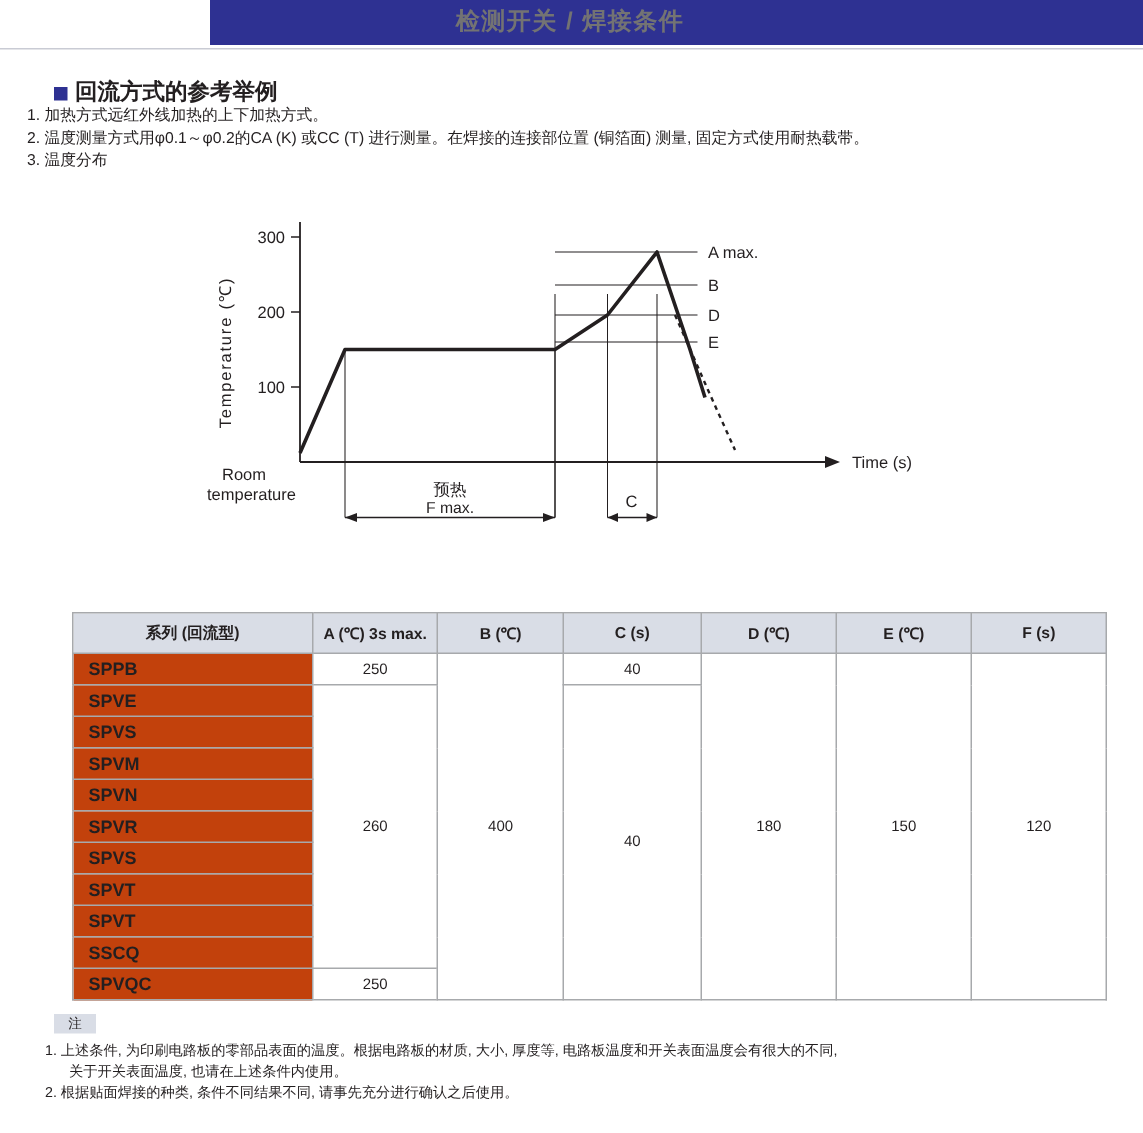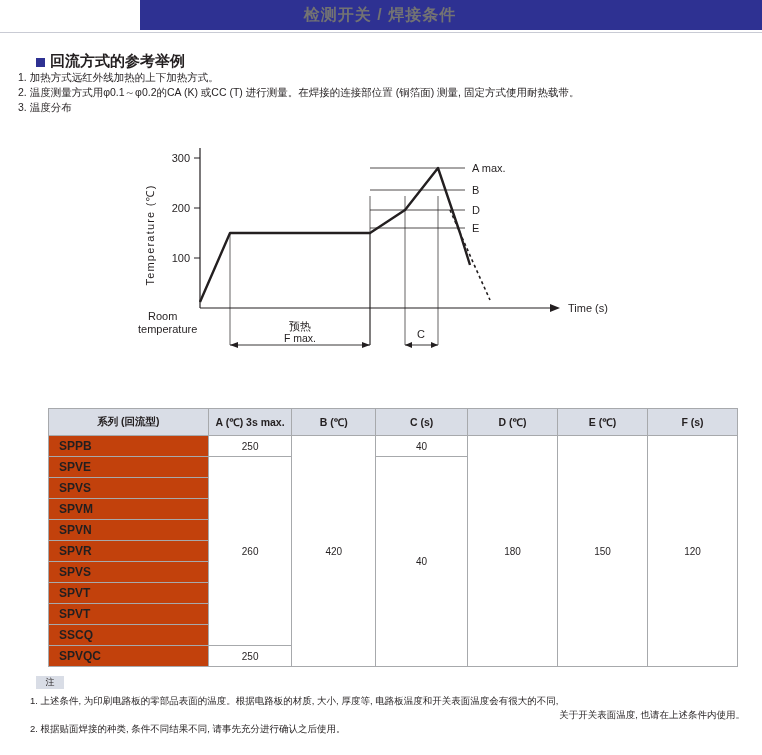--- a/index.html
+++ b/index.html
@@ -152,21 +152,21 @@
   .foot-notes {
     position: absolute;
     top: 694px;
     left: 30px;
     width: 715px;
     font-size: 9.5px;
     line-height: 14px;
     color: #231f20;
   }
   .foot-notes div { white-space: nowrap; }
-  .foot-notes .indent { padding-left: 16px; text-align: right; }
+  .foot-notes .indent { padding-left: 16px; }
 </style>
 </head>
 <body>
 
 <div class="header-bar">
   <div class="header-band"></div>
   <div class="header-title">检测开关 / 焊接条件</div>
 </div>
 <div class="header-rule"></div>
 
@@ -247,21 +247,21 @@
         <th class="col-d">D (℃)</th>
         <th class="col-e">E (℃)</th>
         <th class="col-f">F (s)</th>
       </tr>
     </thead>
     <tbody>
 
       <tr>
         <td class="series">SPPB</td>
         <td class="val">250</td>
-        <td class="val" rowspan="11">420</td>
+        <td class="val" rowspan="11">400</td>
         <td class="val">40</td>
         <td class="val" rowspan="11">180</td>
         <td class="val" rowspan="11">150</td>
         <td class="val" rowspan="11">120</td>
       </tr>
 
       <tr>
         <td class="series">SPVE</td>
         <td class="val" rowspan="9">260</td>
         <td class="val" rowspan="10">40</td>

